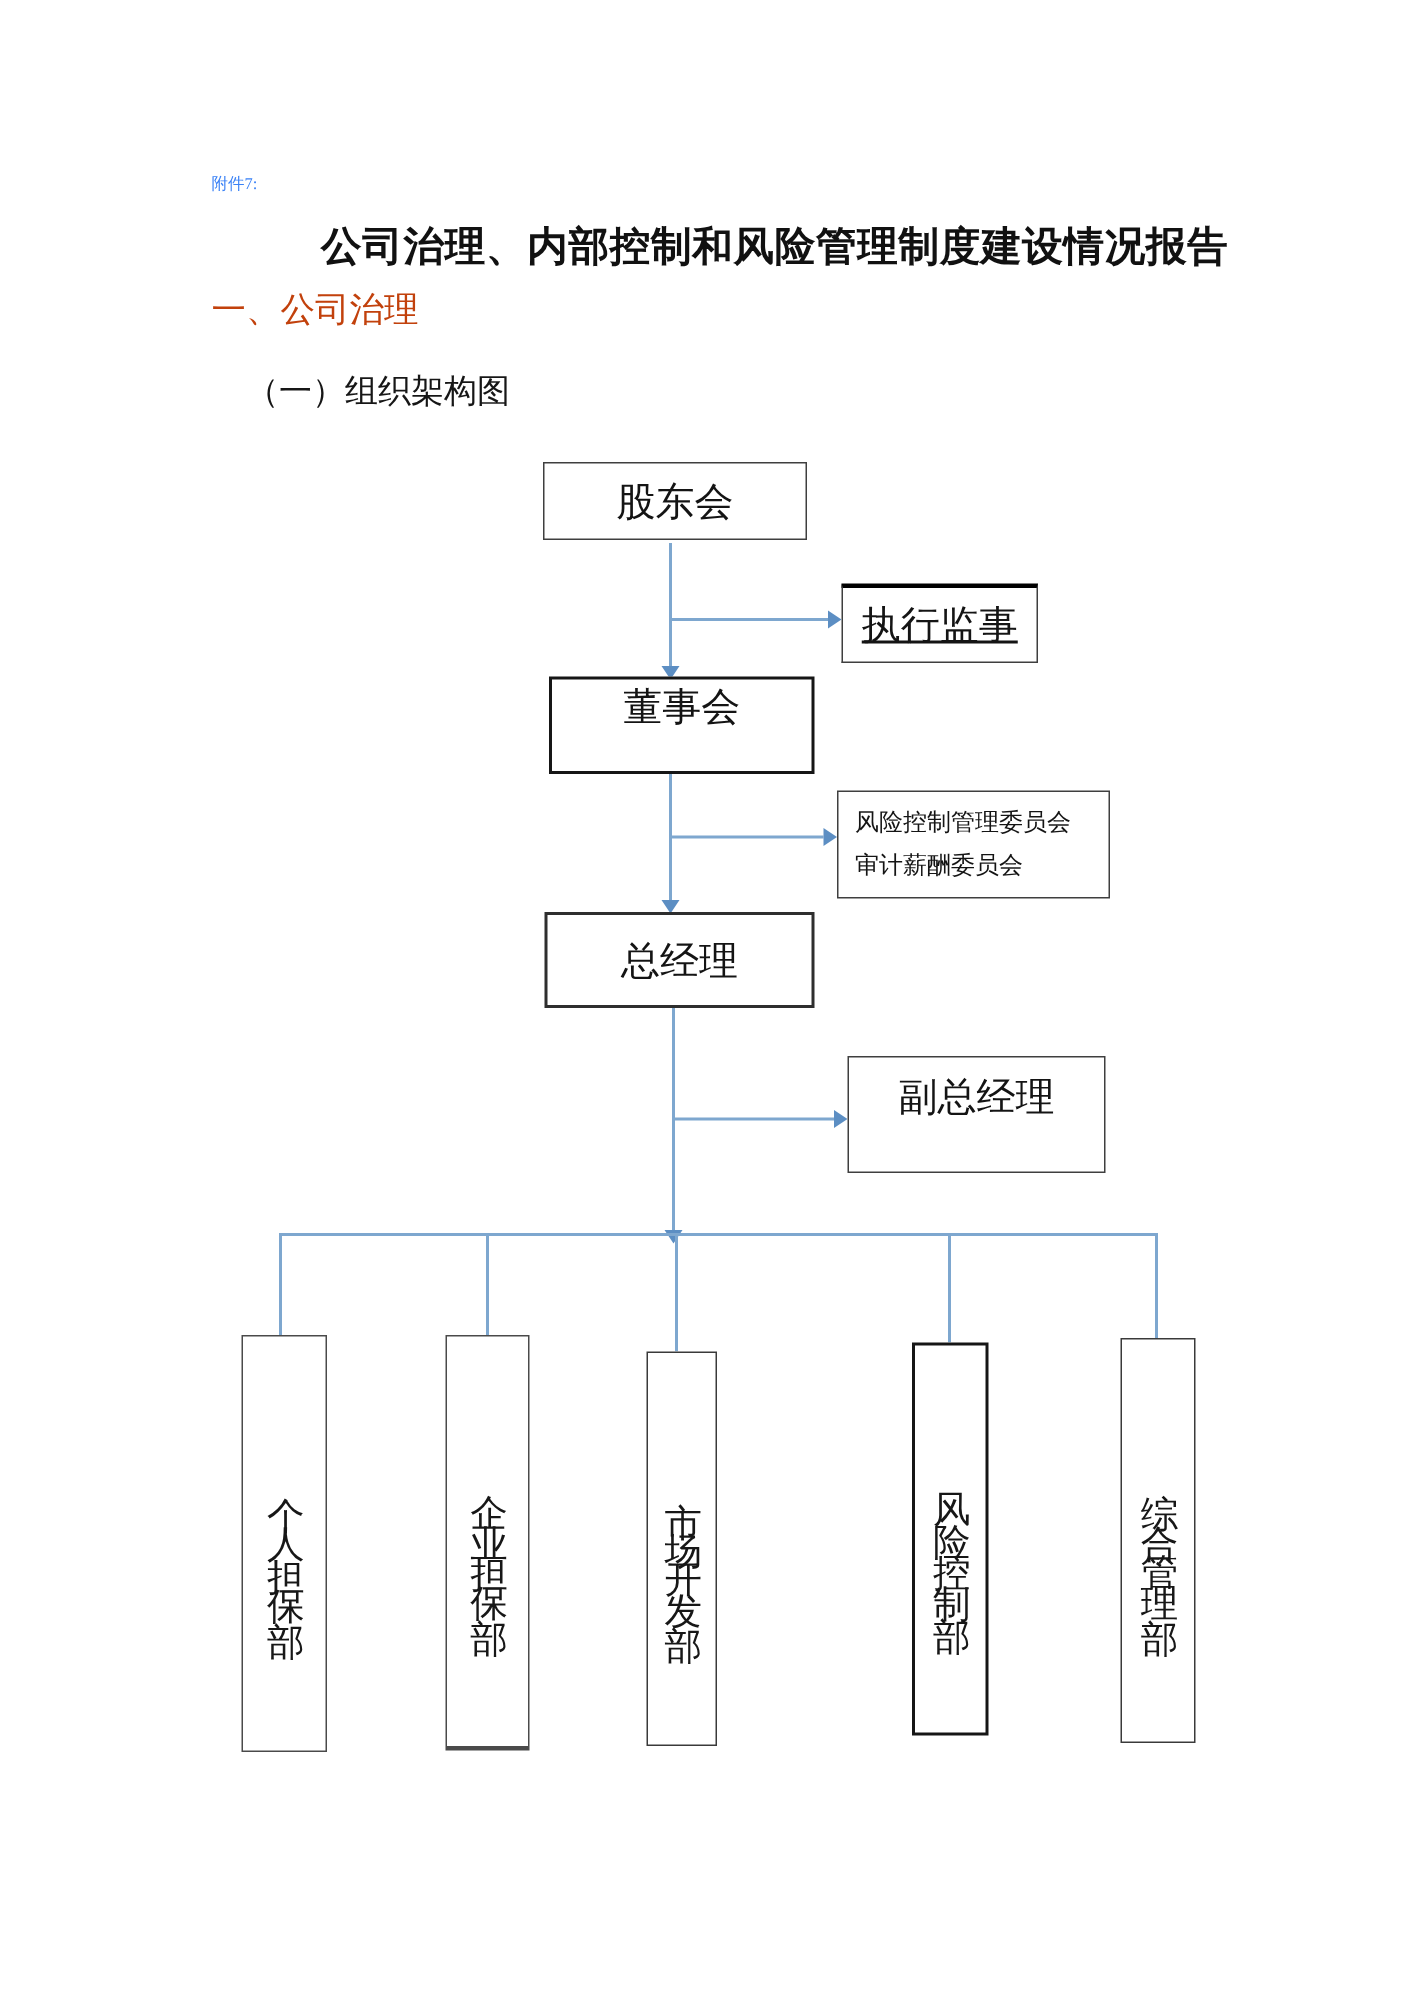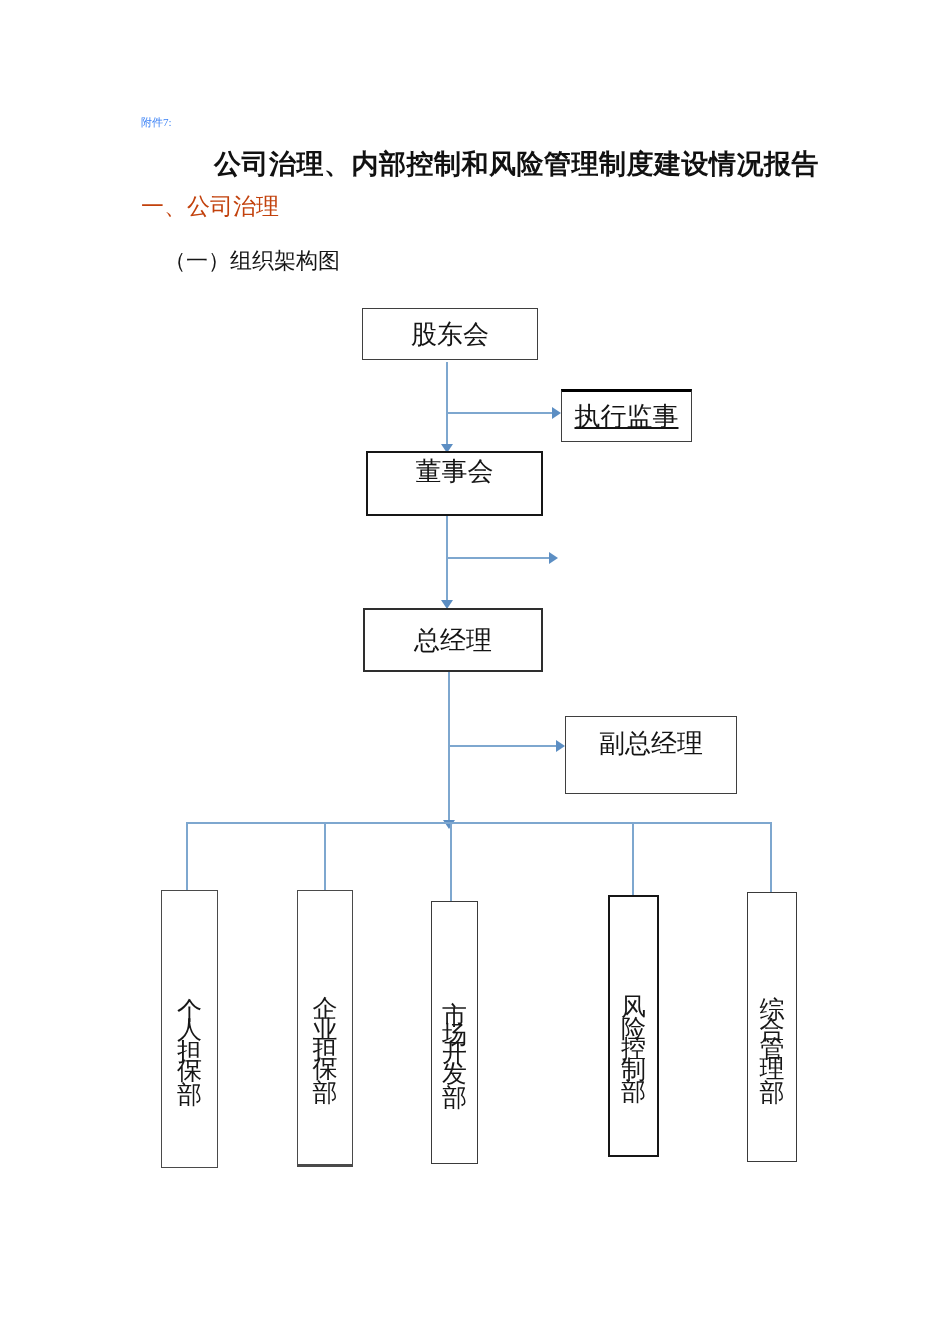--- a/index.html
+++ b/index.html
@@ -93,26 +93,30 @@
     </div>
 
     <div class="node top-heavy" style="left:561px;top:389px;width:131px;height:53px;text-decoration:underline;">
       <span class="lbl">执行监事</span>
     </div>
 
     <div class="node thick" style="left:366px;top:451px;width:177px;height:65px;align-items:flex-start;">
       <span class="lbl" style="padding-top:1px;">董事会</span>
     </div>
 
+    <div class="node committee" style="left:558px;top:527px;width:182px;height:72px;">
+      <span class="lbl">风险控制管理委员会</span>
+      <span class="lbl">审计薪酬委员会</span>
+    </div>
 
     <div class="node medium" style="left:363px;top:608px;width:180px;height:64px;">
       <span class="lbl">总经理</span>
     </div>
 
-    <div class="node dgm-node" style="left:565px;top:704px;width:172px;height:78px;margin-top:12px;">
+    <div class="node dgm-node" style="left:565px;top:704px;width:172px;height:78px;">
       <span class="lbl">副总经理</span>
     </div>
 
     <div class="node" style="left:161px;top:890px;width:57px;height:278px;border-color:#4a4a4a;">
       <span class="vtext">个人担保部</span>
     </div>
 
     <div class="node bottom-heavy" style="left:297px;top:890px;width:56px;height:277px;border-color:#4a4a4a;">
       <span class="vtext">企业担保部</span>
     </div>

